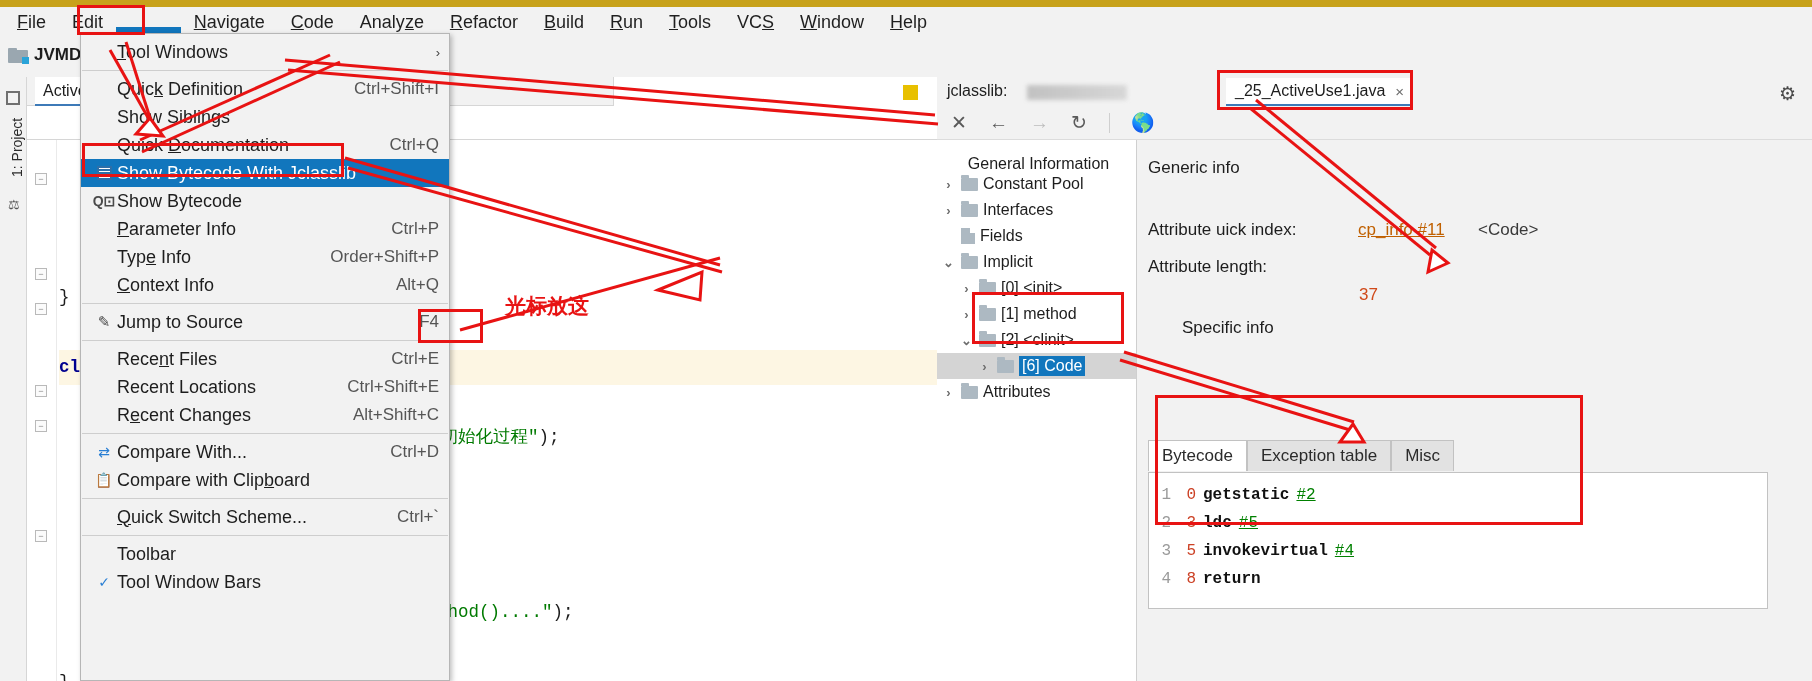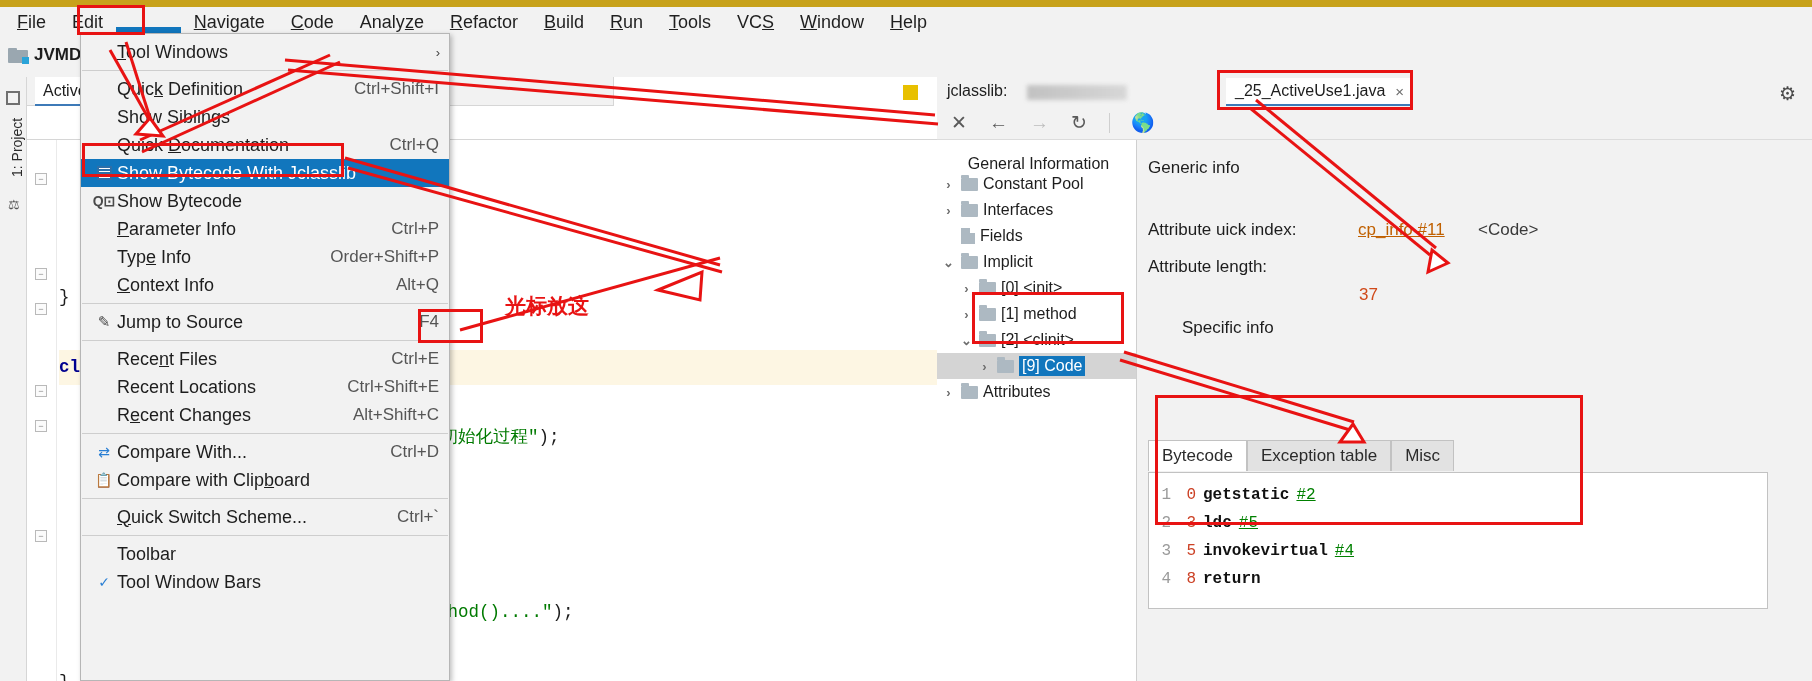--- a/index.html
+++ b/index.html
@@ -371,21 +371,21 @@
         <span class="lbl">[1] method</span>
       </div>
       <div class="tnode" style="padding-left: 22px;">
         <span class="tw">⌄</span>
         <span class="ico-folder"></span>
         <span class="lbl">[2] &lt;clinit&gt;</span>
       </div>
       <div class="tnode sel-node row-gray" style="padding-left: 40px;">
         <span class="tw">›</span>
         <span class="ico-folder"></span>
-        <span class="lbl">[9] Code</span>
+        <span class="lbl">[6] Code</span>
       </div>
       <div class="tnode" style="padding-left: 4px;">
         <span class="tw">›</span>
         <span class="ico-folder"></span>
         <span class="lbl">Attributes</span>
       </div>
     </div>
 
   <div id="detail">
     <div class="dlbl" style="left:10px; top:18px;">Generic info</div>

